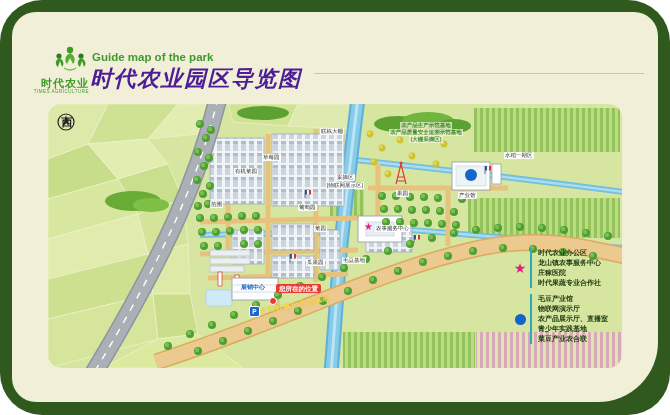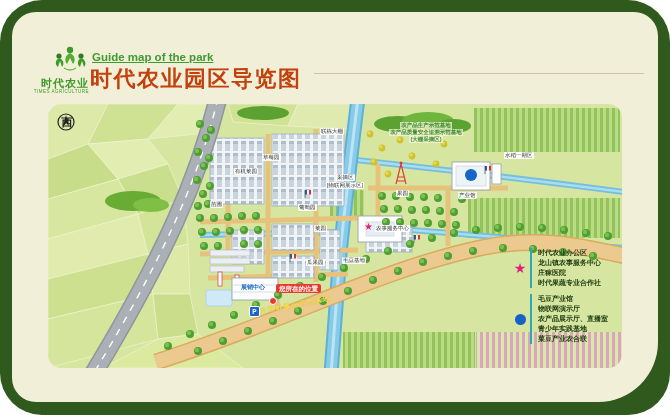--- a/index.html
+++ b/index.html
@@ -4,22 +4,22 @@
 <style>
   html,body{margin:0;padding:0;background:#ffffff;}
   body{font-family:"Liberation Sans","DejaVu Sans",sans-serif;}
   .frame{position:relative;width:670px;height:415px;background:#305a1d;border-radius:42px;overflow:hidden;}
   .card{position:absolute;left:12px;top:12px;width:646px;height:390px;background:#f2efd8;
         border-radius:24px;border-bottom-right-radius:60px;}
   
   .logo{position:absolute;left:17px;top:32px;width:60px;text-align:right;line-height:1;}
   .logo-name{display:block;font-size:11px;font-weight:bold;color:#3f9b28;margin-top:1px;letter-spacing:1px;}
   .logo-sub{display:block;font-size:4.5px;color:#3f9b28;letter-spacing:.5px;margin-top:1px;}
-  .subtitle{position:absolute;left:80px;top:39px;font-size:11.5px;color:#3f9b2f;font-weight:bold;text-decoration:underline;}
-  .title{position:absolute;left:78px;top:52px;font-size:22px;font-weight:bold;color:#c2410c;letter-spacing:1.5px;}
+  .subtitle{position:absolute;left:80px;top:39px;font-size:11.5px;color:#3f9b2f;font-weight:bold;}
+  .title{position:absolute;left:78px;top:52px;font-size:22px;font-weight:bold;color:#4c1d95;letter-spacing:1.5px;font-style:italic;}
   .header-line{position:absolute;left:302px;top:61px;width:330px;height:1px;background:#c9c5a8;}
   
   .map{position:absolute;left:36px;top:92px;width:574px;height:264px;background:#d6e6a0;border-radius:14px;overflow:hidden;}
   .map svg{position:absolute;left:0;top:0;}
   .compass{position:absolute;left:8px;top:8px;width:22px;text-align:center;color:#222;}
   .compass .w{font-size:11px;font-weight:bold;}
   .maplabel{position:absolute;font-size:5.5px;line-height:7px;color:#333;background:rgba(255,255,255,.92);
             padding:0 1px;white-space:nowrap;border-radius:1px;}
   .maplabel.blue{color:#1766c0;font-weight:bold;font-size:6px;background:none;}
   .notes{position:absolute;left:318px;top:18px;width:120px;text-align:center;font-size:5.5px;line-height:7px;

